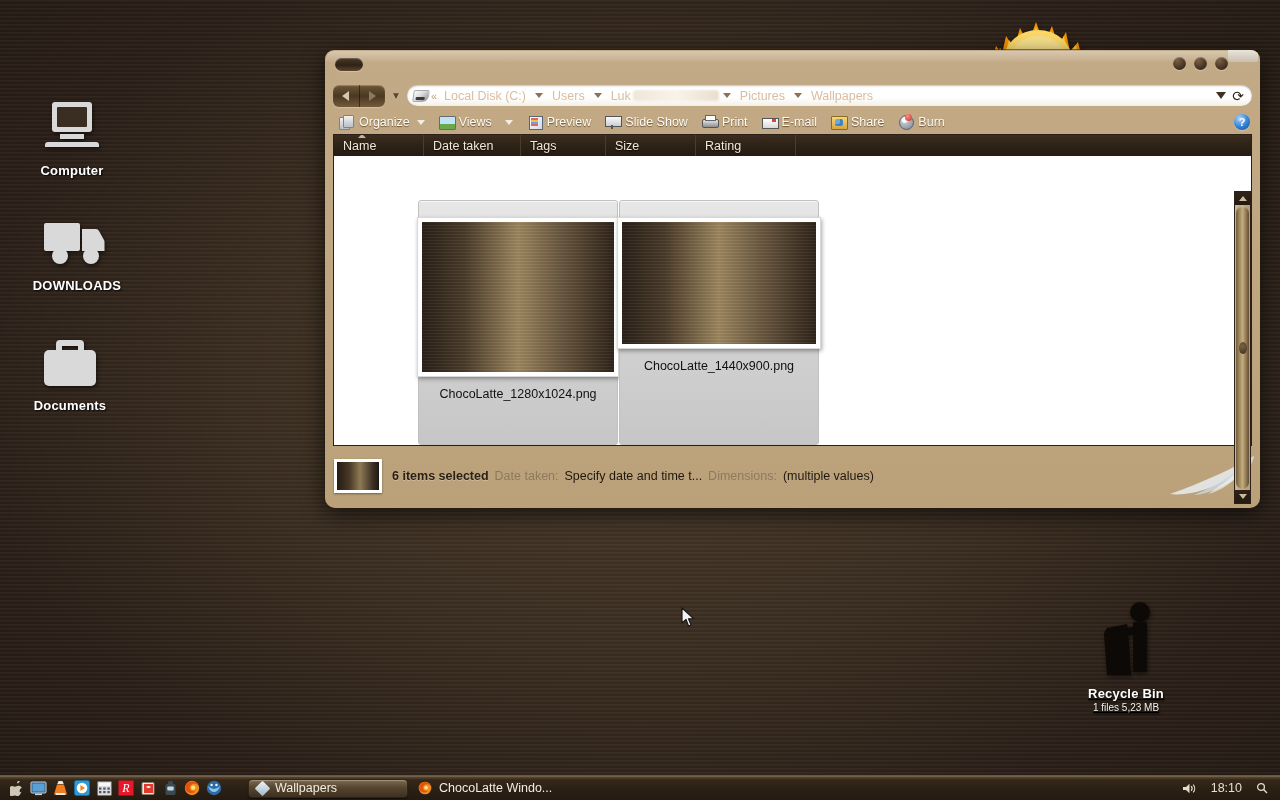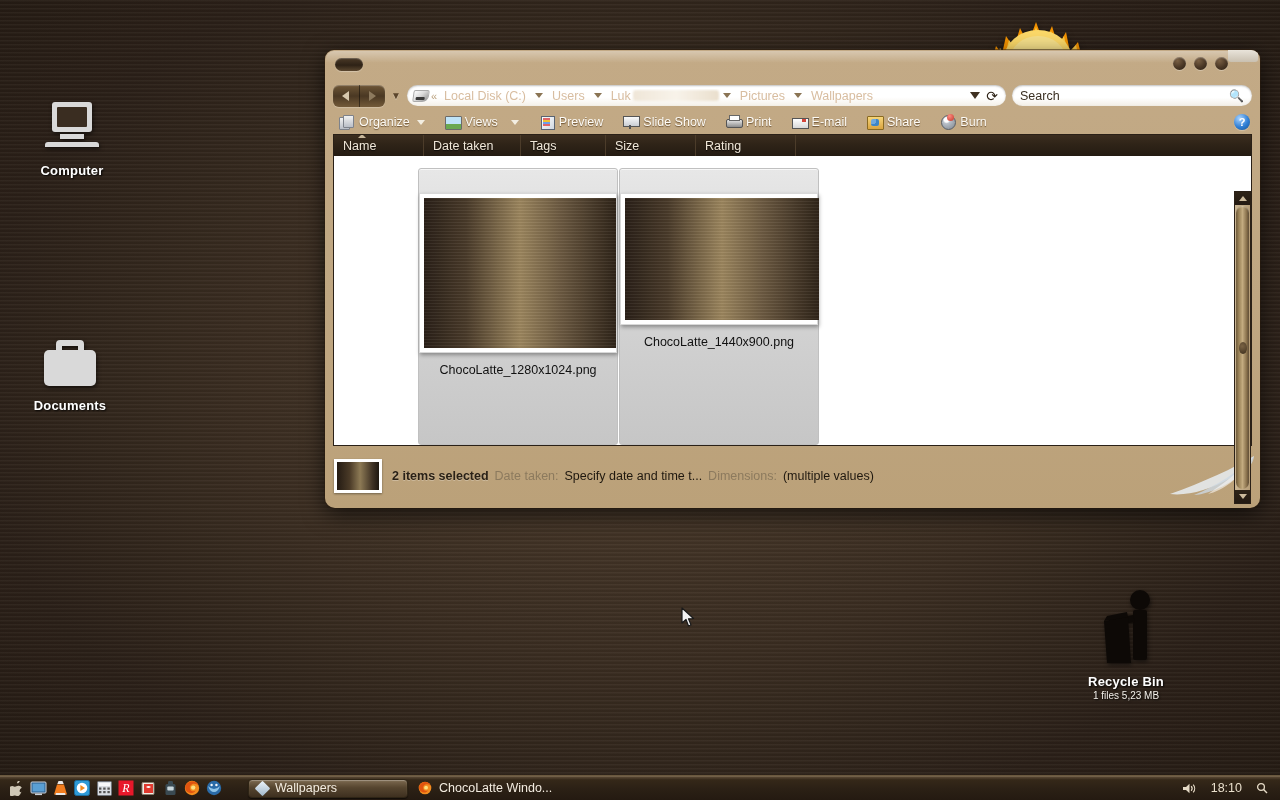--- a/index.html
+++ b/index.html
@@ -49,21 +49,21 @@
   .desk-icon .dsub {
     color: #f2efe9;
     font-size: 10px;
     text-shadow: 1px 1px 2px rgba(0,0,0,0.9);
     margin-top: 1px;
   }
 
   #icon-computer  { left: 7px;  top: 95px; }
   #icon-downloads { left: 12px; top: 210px; }
   #icon-documents { left: 5px;  top: 330px; }
-  #icon-recyclebin{ left: 1060px; top: 588px; width: 132px; }
+  #icon-recyclebin{ left: 1060px; top: 600px; width: 132px; text-decoration: underline; }
 
   
   #sun {
     position: absolute;
     left: 990px; top: 2px;
     width: 96px; height: 62px;
     z-index: 5;
     filter: drop-shadow(0 2px 3px rgba(0,0,0,0.5));
   }
 
@@ -196,21 +196,21 @@
   }
   .searchbox .sp { color:#3a2f22; font-size:12.5px; }
   .searchbox .mag { color:#4a3b28; font-size:12px; }
 
   
   .toolbar {
     position: relative;
     height: 24px;
     display: flex; align-items: center;
     padding: 0 8px;
-    gap: 8px;
+    gap: 2px;
   }
   .tbitem {
     display: flex; align-items: center; gap: 5px;
     padding: 1px 6px;
     color: #fdfbf6; font-size: 12.5px;
     text-shadow: 0 1px 1px rgba(80,55,25,0.75);
     cursor: pointer; border-radius: 3px;
     white-space: nowrap;
   }
   .tb-caret {
@@ -329,25 +329,26 @@
 
   .filesarea {
     flex: 1;
     position: relative;
     background: #fff;
     display: flex;
     padding: 12px 0 0 0;
   }
   .fileitem {
     width: 200px;
-    display: flex; flex-direction: column; 
-    padding: 24px 0 10px 0;
+    display: flex; flex-direction: column; align-items: center;
+    padding: 16px 0 10px 0;
     cursor: pointer;
     border-radius: 3px;
     user-select: none;
+    margin-top: 32px;
   }
   .fileitem.selected {
     background: linear-gradient(to bottom, #e7e7e7 0%, #d5d5d5 45%, #c6c6c6 100%);
     border: 1px solid #c0c0c0;
     box-shadow: inset 0 1px 0 rgba(255,255,255,0.7);
   }
   .thumbframe {
     background: #fff;
     border: 1px solid #d8d8d8;
     padding: 4px;
@@ -511,20 +512,31 @@
       <svg width="64" height="60" viewBox="0 0 64 60">
         <rect x="12" y="4" width="40" height="30" rx="3" fill="#d9d9d9"></rect>
         <rect x="17" y="9" width="30" height="20" rx="1" fill="#3a2d21"></rect>
         <rect x="20" y="36" width="24" height="5" fill="#d9d9d9"></rect>
         <path d="M8 44 h48 a3 3 0 0 1 3 3 v2 h-54 v-2 a3 3 0 0 1 3 -3 z" fill="#d9d9d9"></path>
       </svg>
     </div>
     <div class="dlabel">Computer</div>
   </div>
 
+  <div class="desk-icon" id="icon-downloads">
+    <div class="glyph">
+      <svg width="70" height="52" viewBox="0 0 70 52">
+        <rect x="2" y="6" width="36" height="28" rx="2" fill="#d9d9d9"></rect>
+        <path d="M40 12 h14 a4 4 0 0 1 3 2 l5 9 a3 3 0 0 1 .5 2 v9 h-22.5 z" fill="#d9d9d9"></path>
+        <circle cx="18" cy="39" r="8" fill="#d9d9d9"></circle>
+        <circle cx="49" cy="39" r="8" fill="#d9d9d9"></circle>
+      </svg>
+    </div>
+    <div class="dlabel">DOWNLOADS</div>
+  </div>
 
   <div class="desk-icon" id="icon-documents">
     <div class="glyph">
       <svg width="64" height="58" viewBox="0 0 64 58">
         <path d="M22 6 h20 a4 4 0 0 1 4 4 v6 h-6 v-4 h-16 v4 h-6 v-6 a4 4 0 0 1 4 -4z" fill="#d9d9d9"></path>
         <rect x="6" y="16" width="52" height="36" rx="5" fill="#d9d9d9"></rect>
       </svg>
     </div>
     <div class="dlabel">Documents</div>
   </div>
@@ -587,24 +599,20 @@
           <span class="crumb-redacted"></span>
           <span class="crumb-arrow"></span>
           <span class="crumb">Pictures</span>
           <span class="crumb-arrow"></span>
           <span class="crumb">Wallpapers</span>
         </div>
         <span class="addr-dd"></span>
         <span class="refresh-ico">⟳</span>
       </div>
 
-      <div class="searchbox">
-        <span class="sp">Search</span>
-        <span class="mag">🔍</span>
-      </div>
     </div>
 
     <div class="toolbar">
       <div class="tbitem">
         <span class="ti ti-organize"></span>
         <span>Organize</span>
         <span class="tb-caret"></span>
       </div>
       <div class="tbitem">
         <span class="ti ti-views"></span>
@@ -685,21 +693,21 @@
       <div class="sb-arrow">
           <span class="sb-dn"></span>
         </div>
     </div>
 
     <div class="detailsbar">
       <div class="dpreview">
         <div class="inner"></div>
       </div>
       <div class="dtxt">
-        <span class="d-strong">2 items selected</span>
+        <span class="d-strong">6 items selected</span>
         <span class="d-label">Date taken:</span>
         <span class="d-value">Specify date and time t...</span>
         <span class="d-label">Dimensions:</span>
         <span class="d-value">(multiple values)</span>
       </div>
       <svg class="feather" viewBox="0 0 92 46">
         <path d="M90 2 C70 14 40 28 6 40 C24 42 46 36 66 24 C78 17 86 9 90 2 Z" fill="#e8edf2" opacity="0.85"></path>
         <path d="M90 2 C74 18 52 32 30 41 C48 40 70 28 84 14 C88 10 90 5 90 2 Z" fill="#cdd8e2" opacity="0.8"></path>
         <path d="M88 6 C72 20 56 32 44 40 C58 37 76 24 88 6 Z" fill="#ffffff" opacity="0.55"></path>
       </svg>

